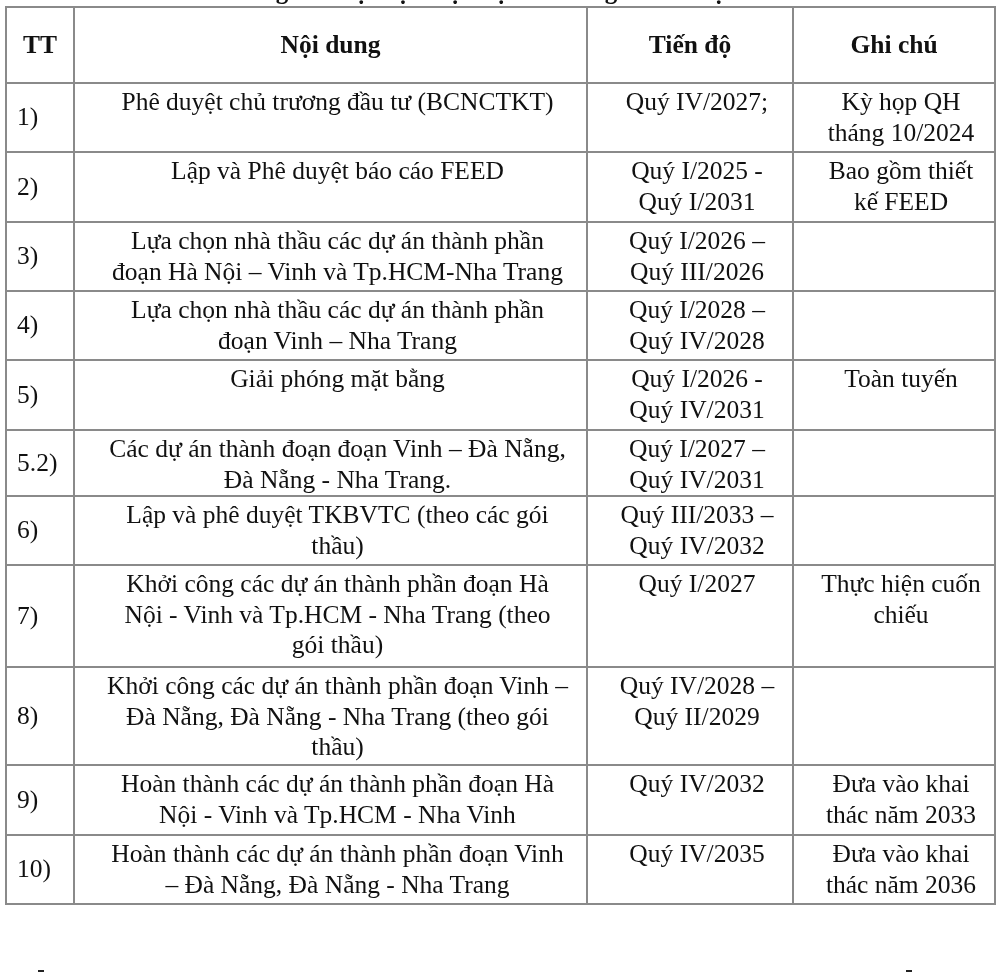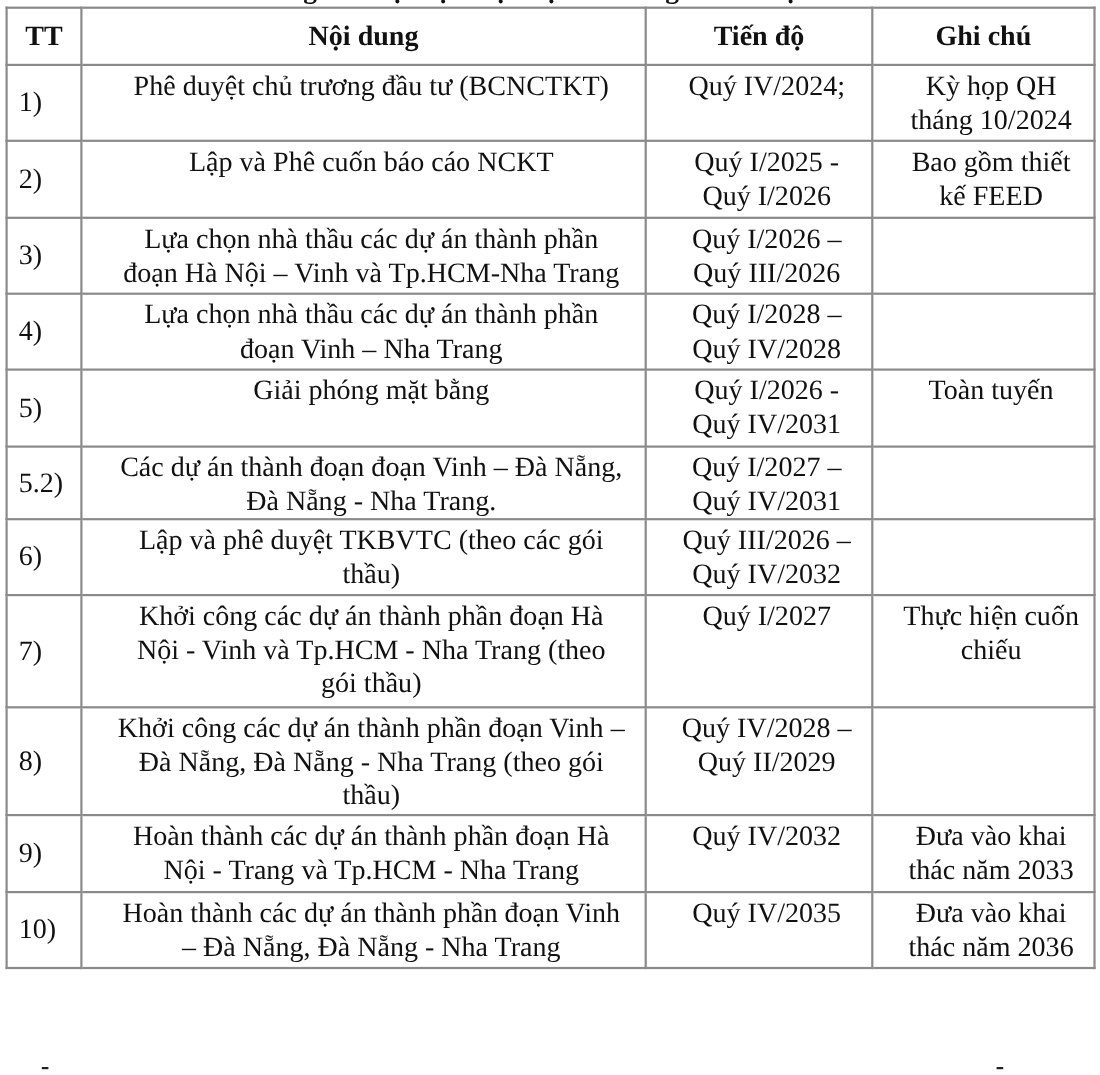--- a/index.html
+++ b/index.html
@@ -3,21 +3,21 @@
 <meta charset="utf-8">
 <style>
   html, body { margin: 0; padding: 0; background: #ffffff; }
   body { width: 1000px; height: 977px; position: relative; overflow: hidden;
          font-family: "Liberation Serif", "DejaVu Serif", serif; color: #111; }
   .clip-title { position: absolute; left: 0; top: -22px; width: 1000px; text-align: center;
                 font-weight: bold; font-size: 25px; line-height: 26px; white-space: nowrap; }
   table { position: absolute; left: 5px; top: 6px; border-collapse: collapse; table-layout: fixed; width: 989px; }
   td, th { border: 2px solid #8a8a8a; font-size: 25.5px; line-height: 30.5px; text-align: center;
            vertical-align: top; padding: 3px 6px 0 20px; overflow: hidden; }
-  th { font-weight: bold; height: 36px; vertical-align: middle; padding: 7px 4px; }
+  th { font-weight: bold; height: 36px; vertical-align: middle; padding: 19px 4px; }
   td.tt { text-align: left; vertical-align: middle; padding: 0 4px 0 10px; }
   .line { display: block; }
   .cut-mark { position: absolute; top: 970px; width: 6px; height: 7px; border-top: 2px solid #222; }
 </style>
 </head>
 <body>
 
 <div class="clip-title">Bảng tiến độ thực hiện dự án đường sắt tốc độ cao</div>
 
 <table>
@@ -35,35 +35,35 @@
       <th>Ghi chú</th>
     </tr>
   </thead>
   <tbody id="tbody">
       <tr style="height: 69px;">
         <td class="tt">1)</td>
         <td>
           <span class="line">Phê duyệt chủ trương đầu tư (BCNCTKT)</span>
         </td>
         <td>
-          <span class="line">Quý IV/2024;</span>
+          <span class="line">Quý IV/2027;</span>
         </td>
         <td>
           <span class="line">Kỳ họp QH</span>
           <span class="line">tháng 10/2024</span>
         </td>
       </tr>
       <tr style="height: 70px;">
         <td class="tt">2)</td>
         <td>
-          <span class="line">Lập và Phê cuốn báo cáo NCKT</span>
+          <span class="line">Lập và Phê duyệt báo cáo FEED</span>
         </td>
         <td>
           <span class="line">Quý I/2025 -</span>
-          <span class="line">Quý I/2026</span>
+          <span class="line">Quý I/2031</span>
         </td>
         <td>
           <span class="line">Bao gồm thiết</span>
           <span class="line">kế FEED</span>
         </td>
       </tr>
       <tr style="height: 69px;">
         <td class="tt">3)</td>
         <td>
           <span class="line">Lựa chọn nhà thầu các dự án thành phần</span>
@@ -112,21 +112,21 @@
         </td>
         <td></td>
       </tr>
       <tr style="height: 69px;">
         <td class="tt">6)</td>
         <td>
           <span class="line">Lập và phê duyệt TKBVTC (theo các gói</span>
           <span class="line">thầu)</span>
         </td>
         <td>
-          <span class="line">Quý III/2026 –</span>
+          <span class="line">Quý III/2033 –</span>
           <span class="line">Quý IV/2032</span>
         </td>
         <td></td>
       </tr>
       <tr style="height: 102px;">
         <td class="tt">7)</td>
         <td>
           <span class="line">Khởi công các dự án thành phần đoạn Hà</span>
           <span class="line">Nội - Vinh và Tp.HCM - Nha Trang (theo</span>
           <span class="line">gói thầu)</span>
@@ -149,21 +149,21 @@
         <td>
           <span class="line">Quý IV/2028 –</span>
           <span class="line">Quý II/2029</span>
         </td>
         <td></td>
       </tr>
       <tr style="height: 70px;">
         <td class="tt">9)</td>
         <td>
           <span class="line">Hoàn thành các dự án thành phần đoạn Hà</span>
-          <span class="line">Nội - Trang và Tp.HCM - Nha Trang</span>
+          <span class="line">Nội - Vinh và Tp.HCM - Nha Vinh</span>
         </td>
         <td>
           <span class="line">Quý IV/2032</span>
         </td>
         <td>
           <span class="line">Đưa vào khai</span>
           <span class="line">thác năm 2033</span>
         </td>
       </tr>
       <tr style="height: 69px; font-family: Liberation Serif, serif;">

